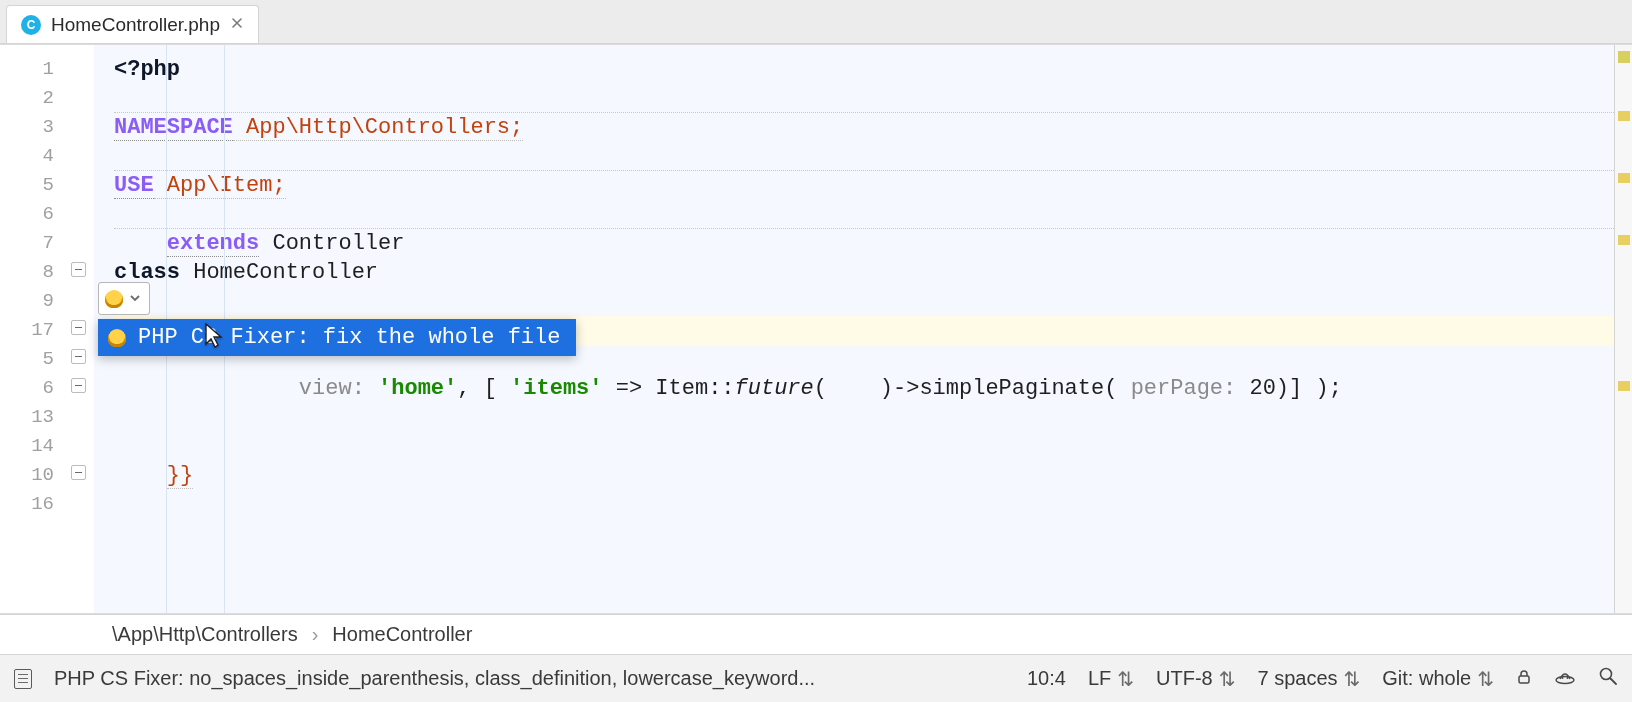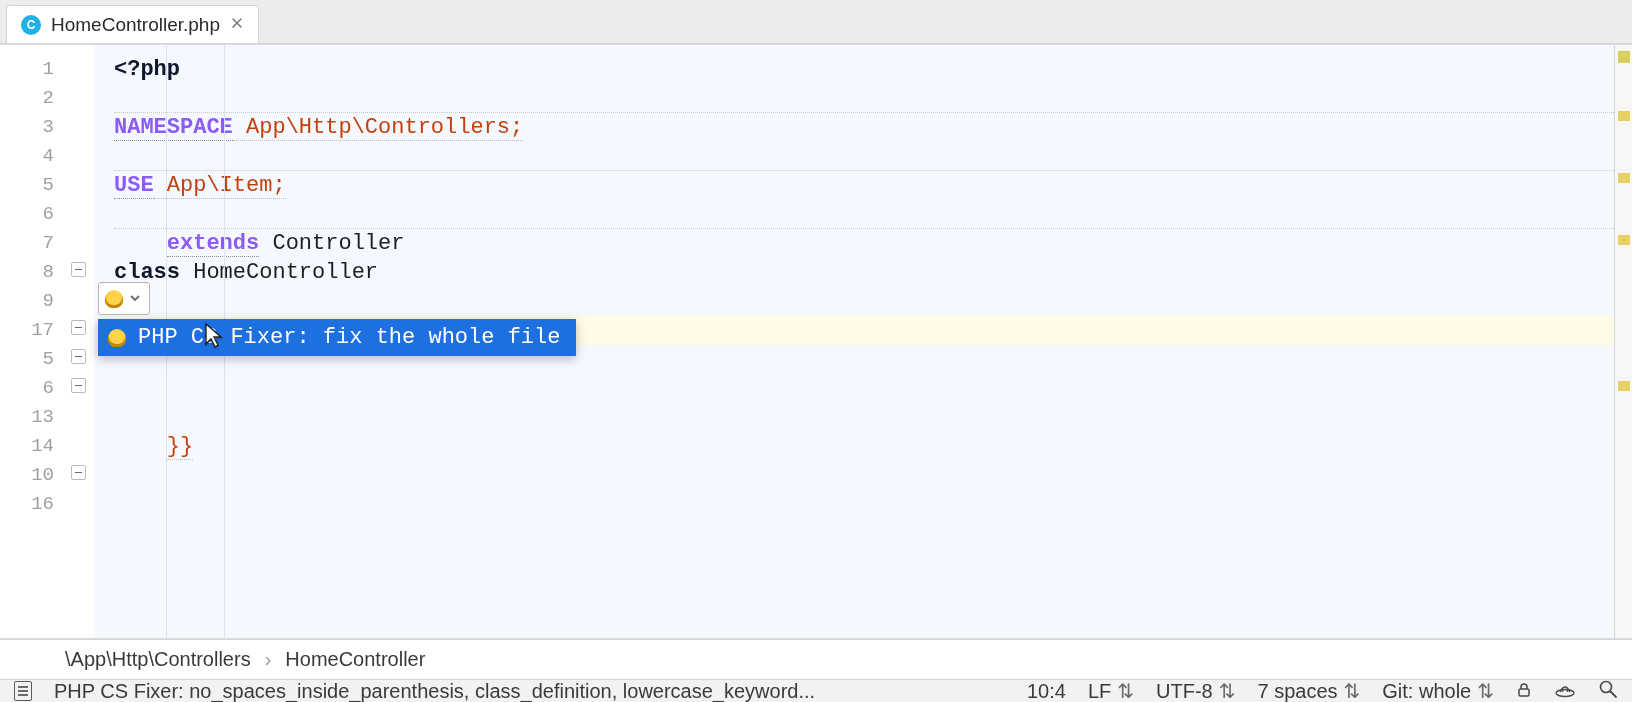--- a/index.html
+++ b/index.html
@@ -63,25 +63,25 @@
   .menu .bulb{width:18px;height:18px}
   .cursor{position:absolute;pointer-events:none}
   .cursor svg{filter:drop-shadow(0 1px 1px rgba(0,0,0,.3))}
 
   
   .stripe{width:18px;background:#f7f7f7;border-left:1px solid var(--border);position:relative}
   .mark{position:absolute;right:2px;width:12px;height:10px;background:#e8cf62}
   .sq{position:absolute;right:2px;top:6px;width:12px;height:12px;background:#d7d060}
 
   
-  .crumbs{height:40px;background:#fff;border-top:1px solid var(--border);display:flex;align-items:center;padding-left:65px;font-size:20px;color:#3a3a3a;font-family:var(--ui)}
+  .crumbs{height:40px;background:#fff;border-top:1px solid var(--border);display:flex;align-items:center;padding-left:112px;font-size:20px;color:#3a3a3a;font-family:var(--ui)}
   .crumbs .sep{margin:0 14px;color:#9a9a9a}
 
   
-  .status{height:23px;background:var(--panel);border-top:1px solid var(--border);display:flex;align-items:center;font-size:20px;color:#3a3a3a;padding:0 14px;gap:22px}
+  .status{height:48px;background:var(--panel);border-top:1px solid var(--border);display:flex;align-items:center;font-size:20px;color:#3a3a3a;padding:0 14px;gap:22px}
   .status .msg{flex:1;white-space:nowrap;overflow:hidden;text-overflow:ellipsis}
   .status .cell{display:flex;align-items:center;gap:6px;white-space:nowrap}
   .spinner{display:inline-block;color:#6b6b6b}
   .doc-icon{width:18px;height:20px;border:1.5px solid #5a5a5a;border-radius:2px;position:relative}
   .doc-icon::before{content:"";position:absolute;top:4px;left:3px;right:3px;height:1.5px;background:#6b6b6b;box-shadow:0 4px 0 #6b6b6b,0 8px 0 #6b6b6b}
   .lock{width:16px;height:16px}
   .hat{width:22px;height:20px}
   .mag{width:20px;height:20px}
 
   
@@ -138,20 +138,21 @@
     <div class="line thin-under"></div>
     <div class="line"><span class="kw-u">NAMESPACE</span><span class="id-u"> App\Http\Controllers;</span></div>
     <div class="line thin-under"></div>
     <div class="line"><span class="kw-u">USE</span><span class="id-u"> App\Item;</span></div>
     <div class="line thin-under"></div>
     <div class="line">    <span class="kw-u">extends</span><span class="id"> Controller</span></div>
     <div class="line"><span class="kw">class</span><span class="id"> HomeController</span></div>
     <div class="line"><span class="id">{</span></div>
     <div class="line hi">    <span class="kw">function</span><span class="id"> index() {</span></div>
     <div class="line"></div>
+    <div class="line">              <span class="hint">view:</span><span class="str"> 'home'</span><span class="id">, [ </span><span class="str">'items'</span><span class="id"> =&gt; Item::</span><span class="it">future</span><span class="id">(    )-&gt;simplePaginate( </span><span class="hint">perPage:</span><span class="id"> 20)] );</span></div>
     <div class="line"></div>
     <div class="line"></div>
     <div class="line">    <span class="id-u">}}</span></div>
     <div class="line"></div>
 
     <div class="intention" style="left:4px;top:237px">
       <div class="bulb-box">
         <span class="bulb"></span>
         <span class="chev">
           <svg width="12" height="12" viewBox="0 0 12 12">

